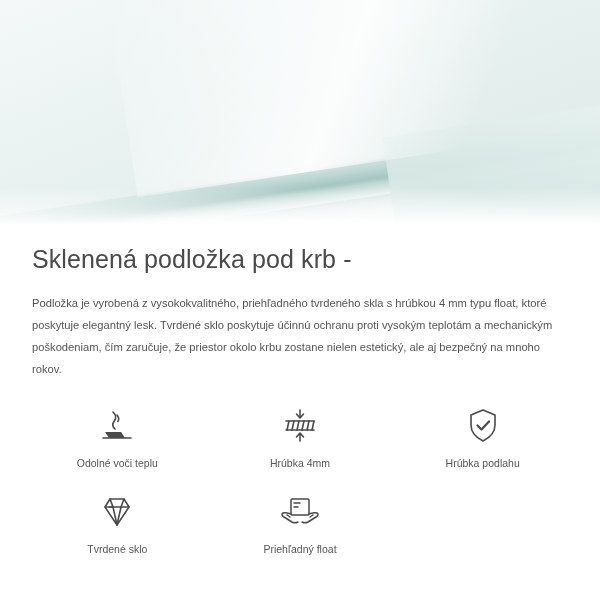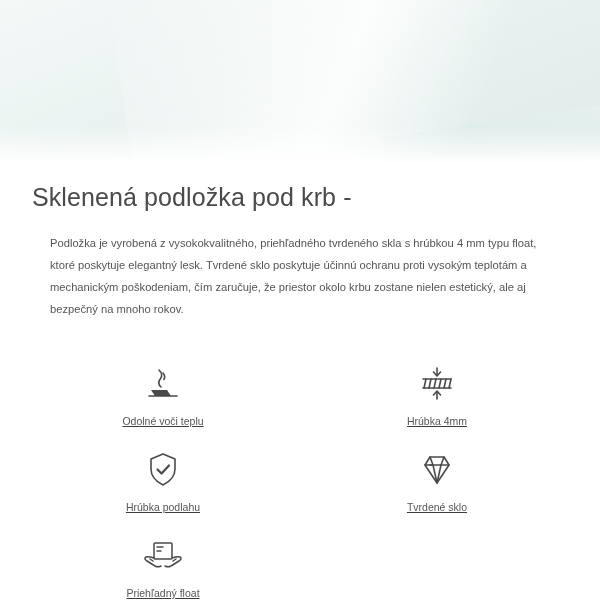--- a/index.html
+++ b/index.html
@@ -116,32 +116,31 @@
     margin: 0 0 16px 0;
     max-width: 430px;
   }
   .headline .line {
     display: block;
   }
   .body-copy {
     font-size: 11.2px;
     line-height: 22px;
     color: #555555;
-    margin: 18px;
+    margin: 0;
     max-width: 545px;
   }
 
   
   .features {
     margin-top: 26px;
     padding: 0 26px;
     display: grid;
-    grid-template-columns: repeat(2, 1fr);
+    grid-template-columns: repeat(3, 1fr);
     grid-row-gap: 22px;
-    text-decoration: underline;
   }
   .feature {
     display: flex;
     flex-direction: column;
     align-items: center;
     text-align: center;
   }
   .feature-icon {
     width: 46px;
     height: 40px;

